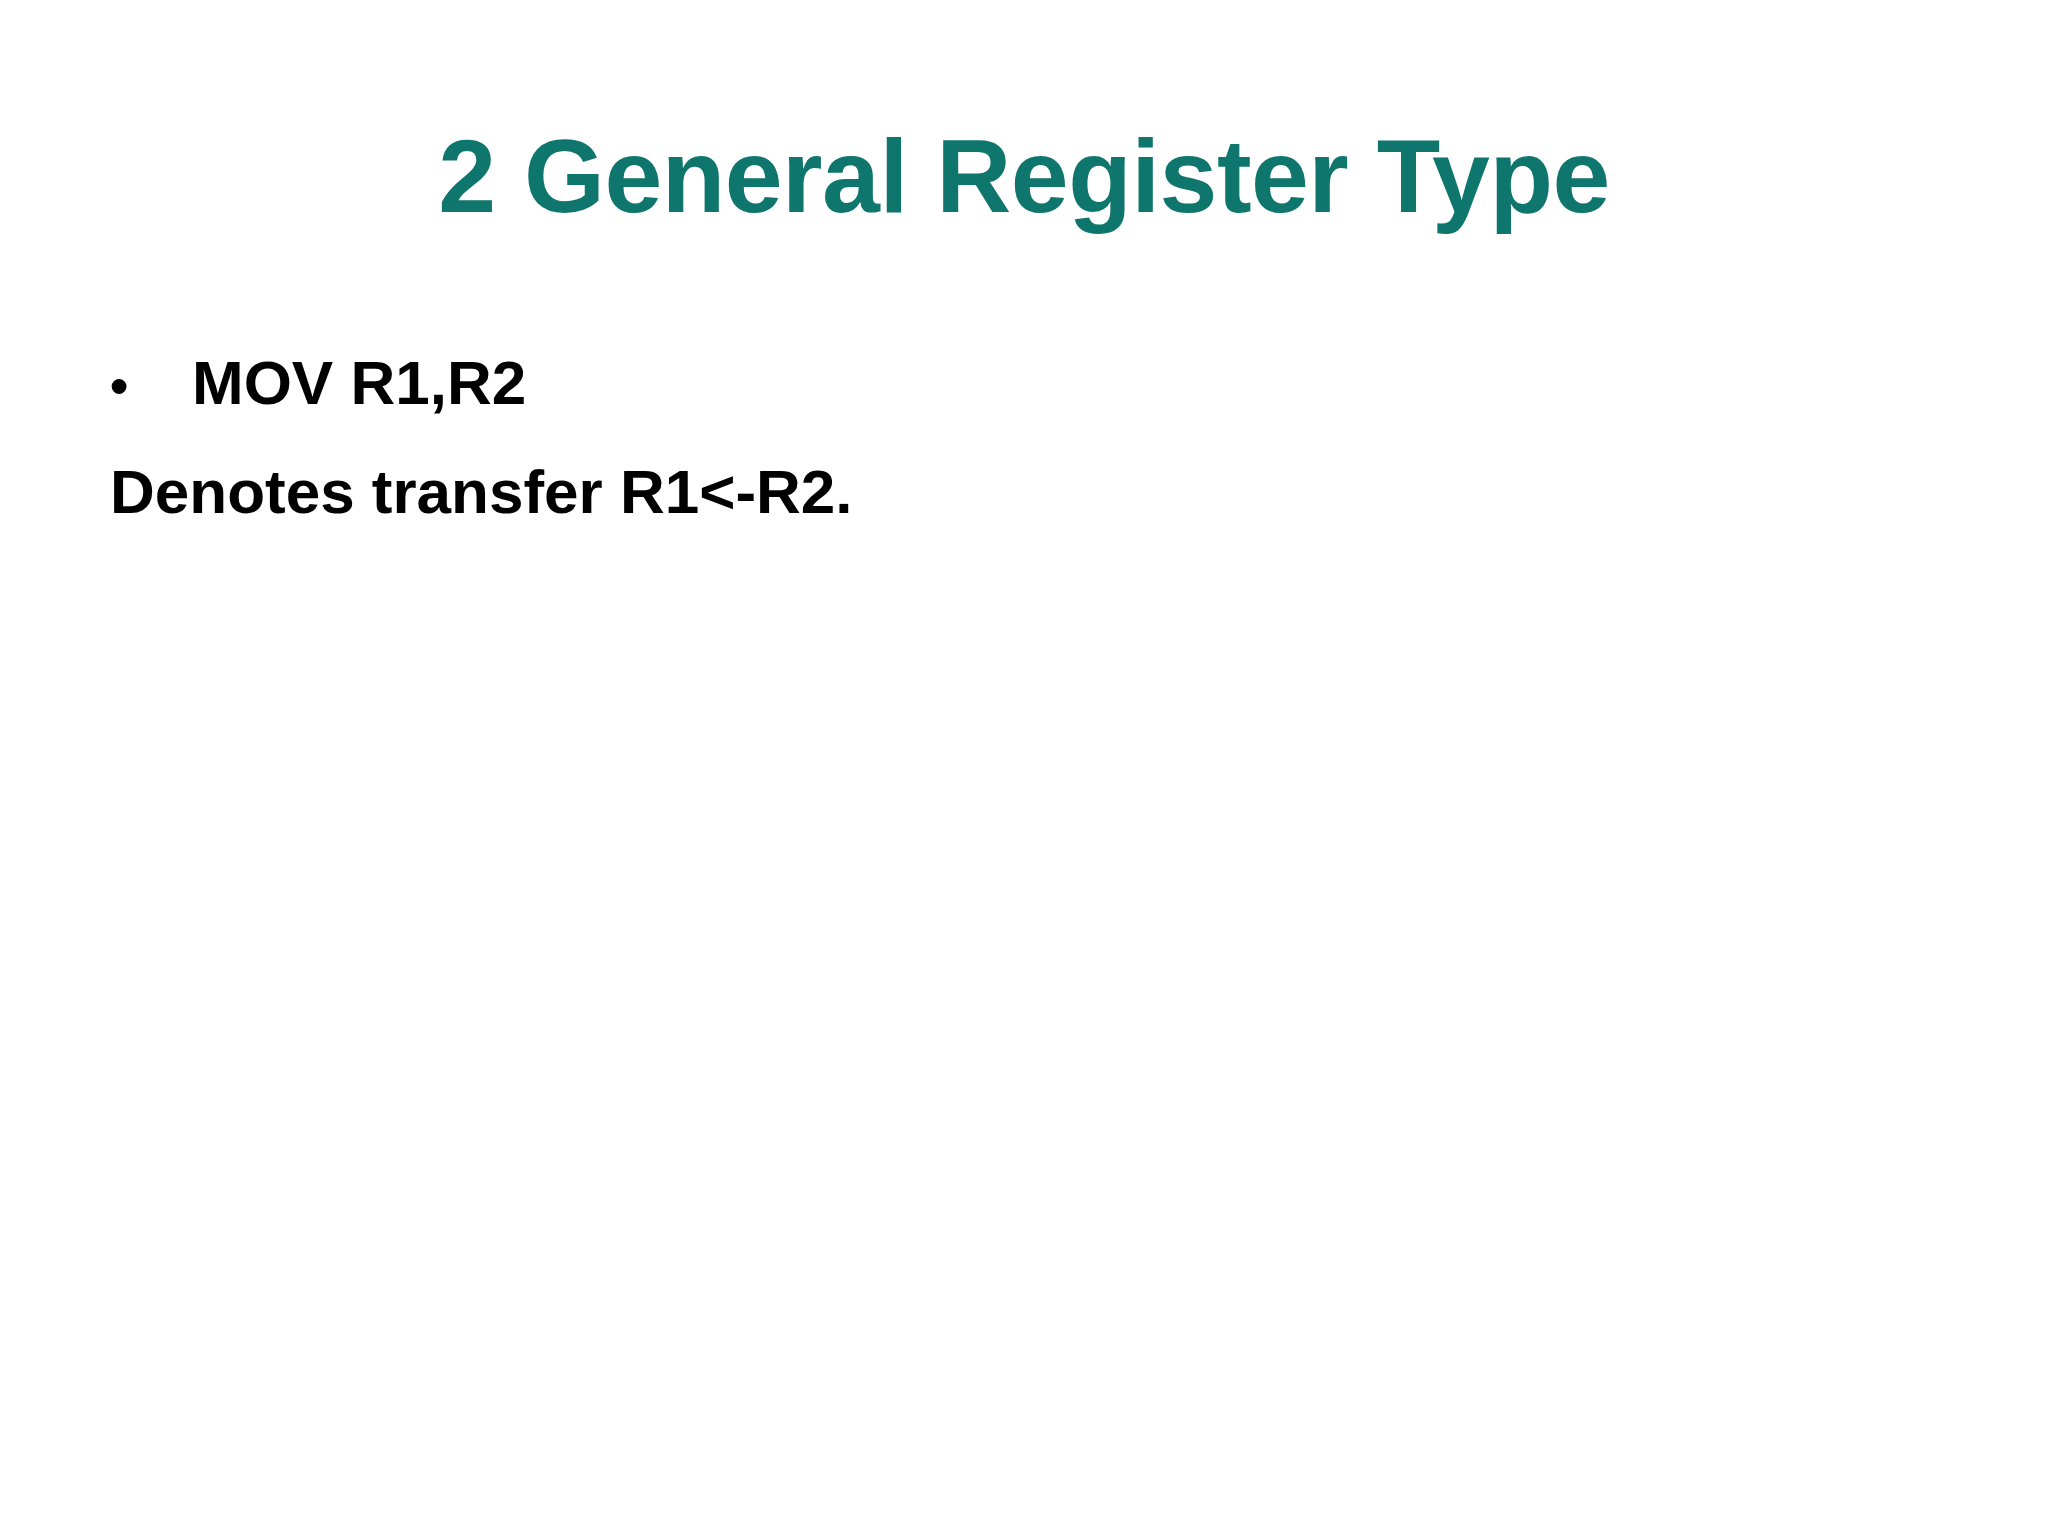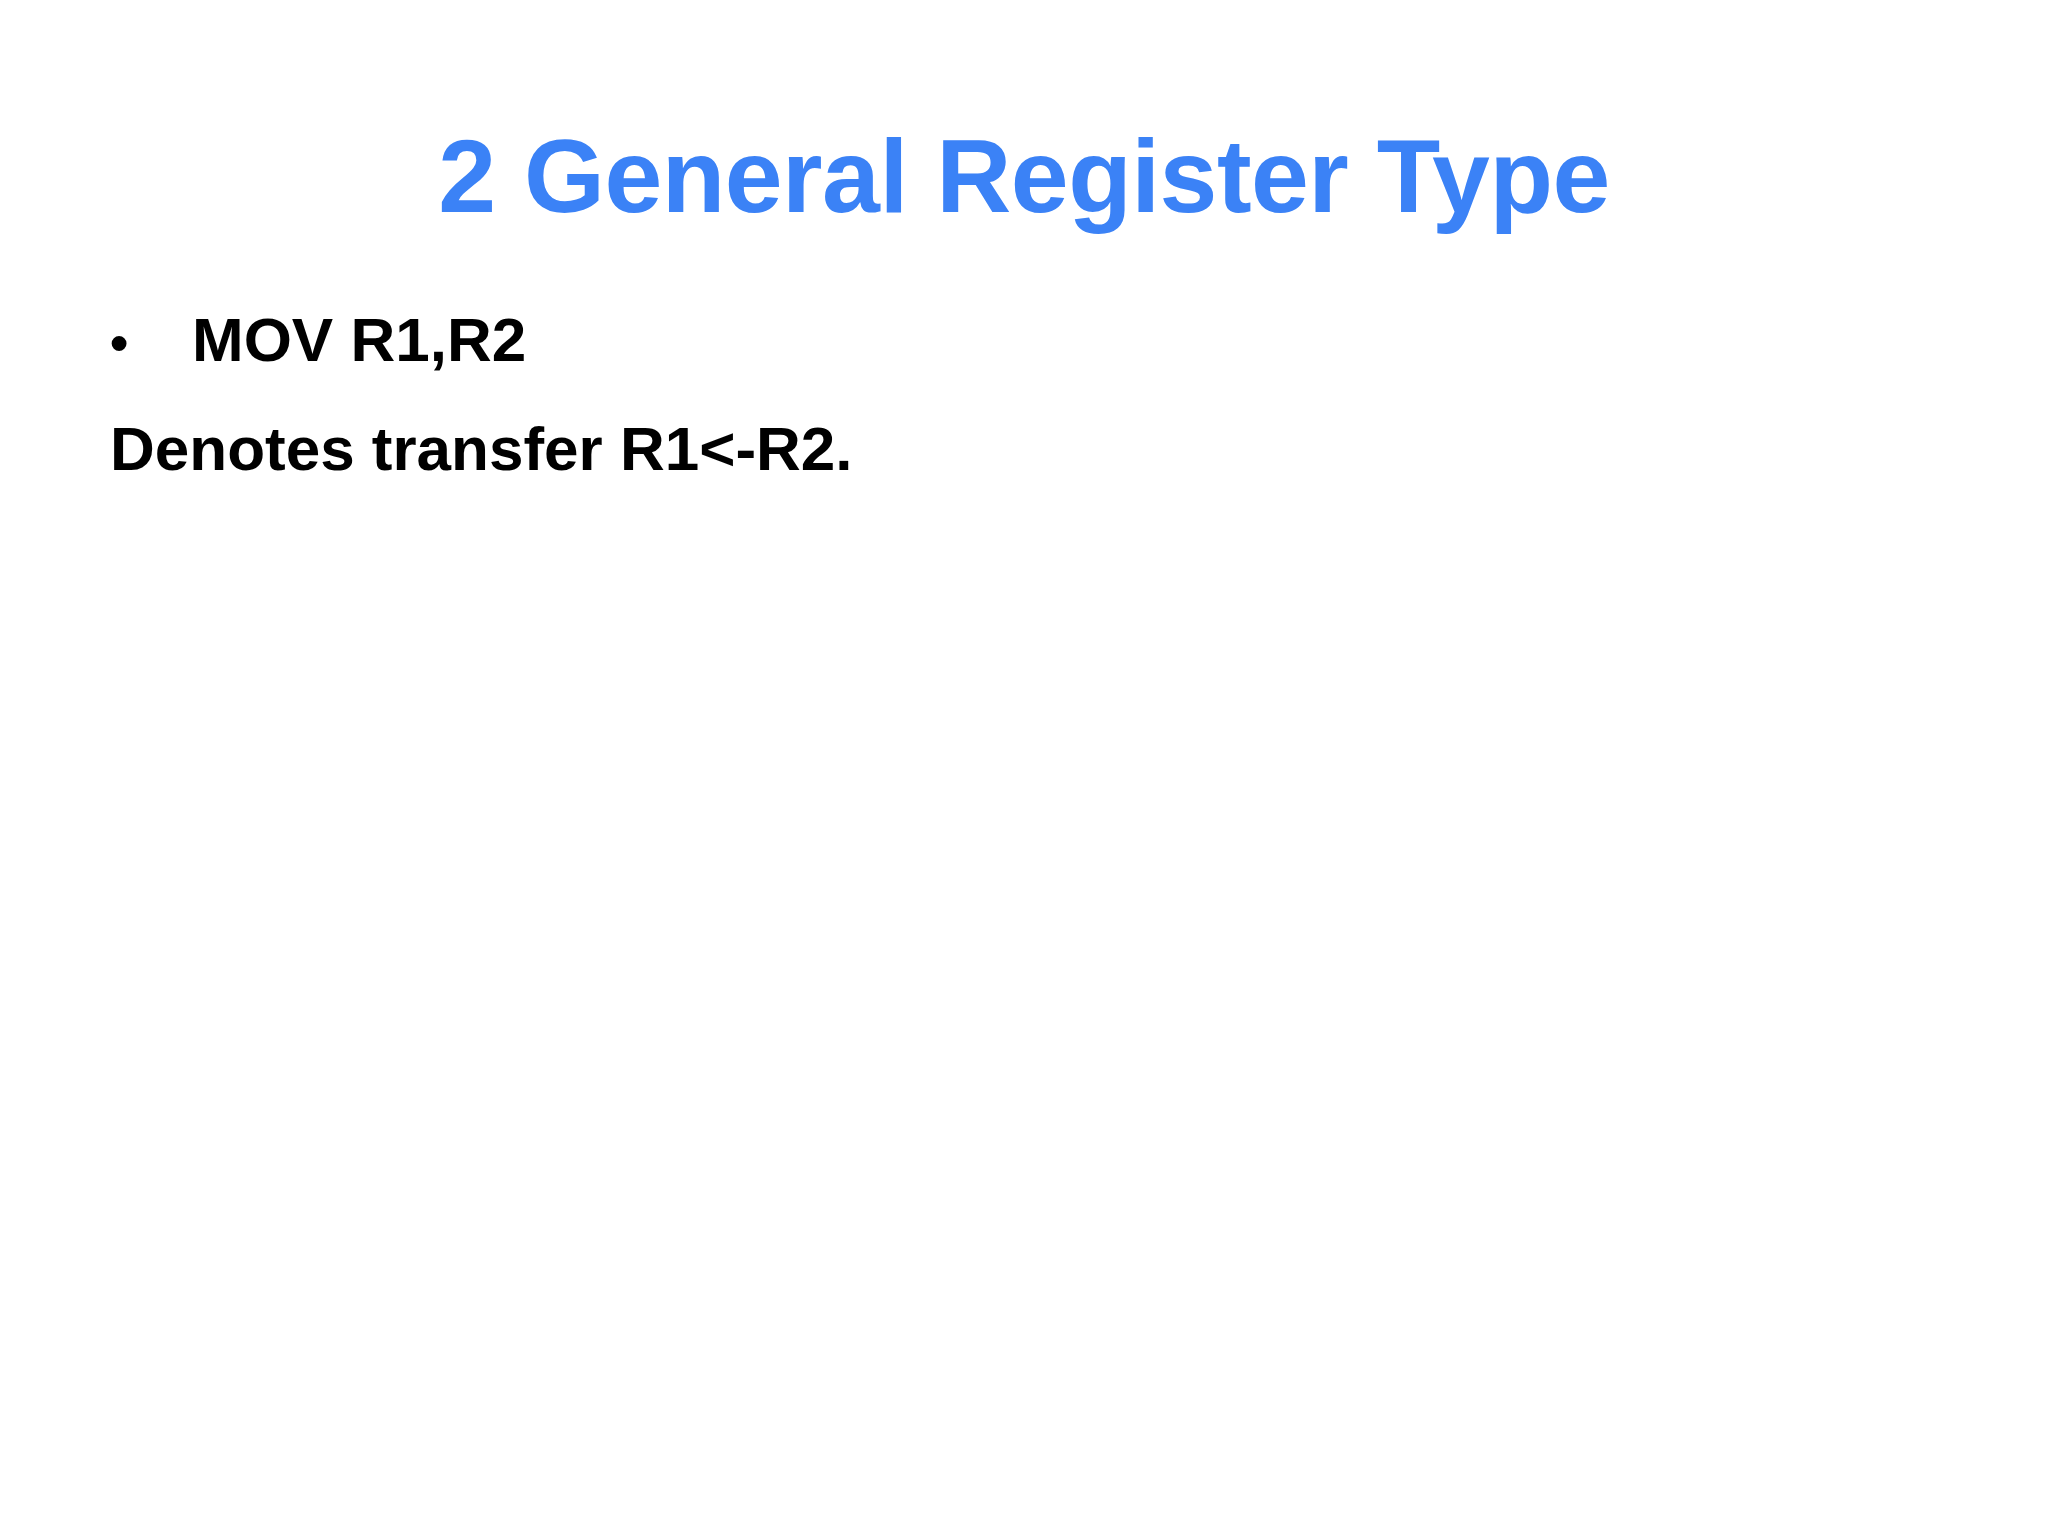--- a/index.html
+++ b/index.html
@@ -26,21 +26,21 @@
   .slide-title {
     position: absolute;
     left: 0;
     top: 48px;
     width: 2048px;
     text-align: center;
     font-size: 104px;
     font-weight: bold;
     letter-spacing: -0.5px;
     line-height: 1.12;
-    color: #3b82f6;
+    color: #0f766e;
   }
 
   .body-area {
     position: absolute;
     left: 110px;
     top: 300px;
     width: 1830px;
   }
 
   .para {
@@ -53,20 +53,21 @@
     text-indent: -82px;
     max-width: 1800px;
   }
 
   
   .para.bullet {
     font-weight: bold;
     padding-left: 82px;
     text-indent: 0;
     margin-bottom: 30px;
+    margin-top: 43px;
   }
   .para.bullet .bullet-glyph {
     display: inline-block;
     width: 82px;
     margin-left: -82px;
     font-size: 52px;
     line-height: 1;
     vertical-align: baseline;
     font-weight: bold;
   }

